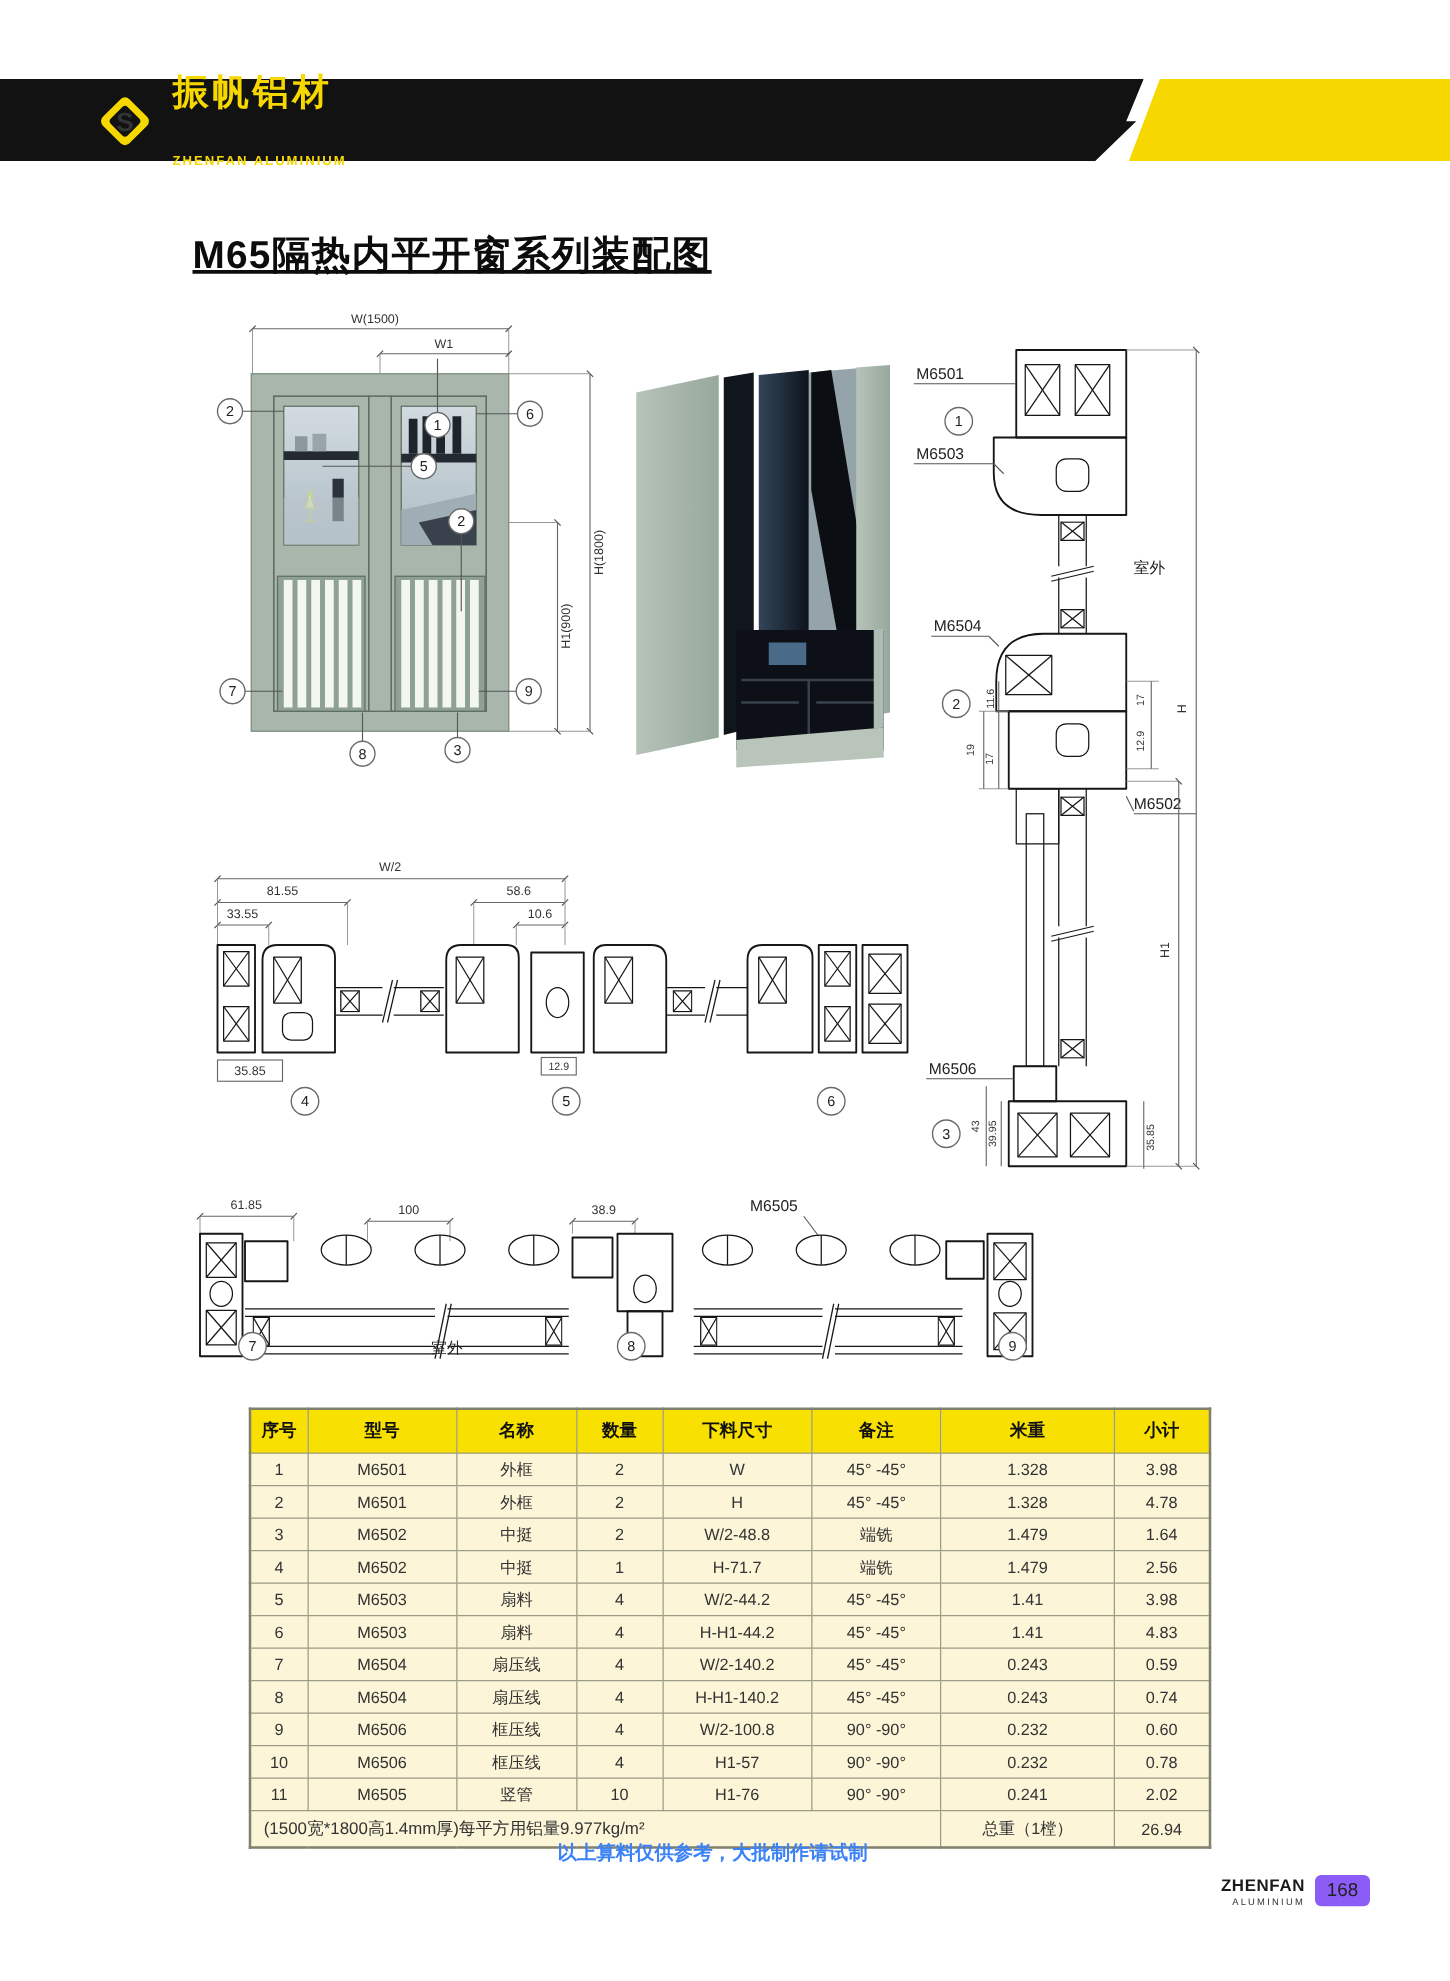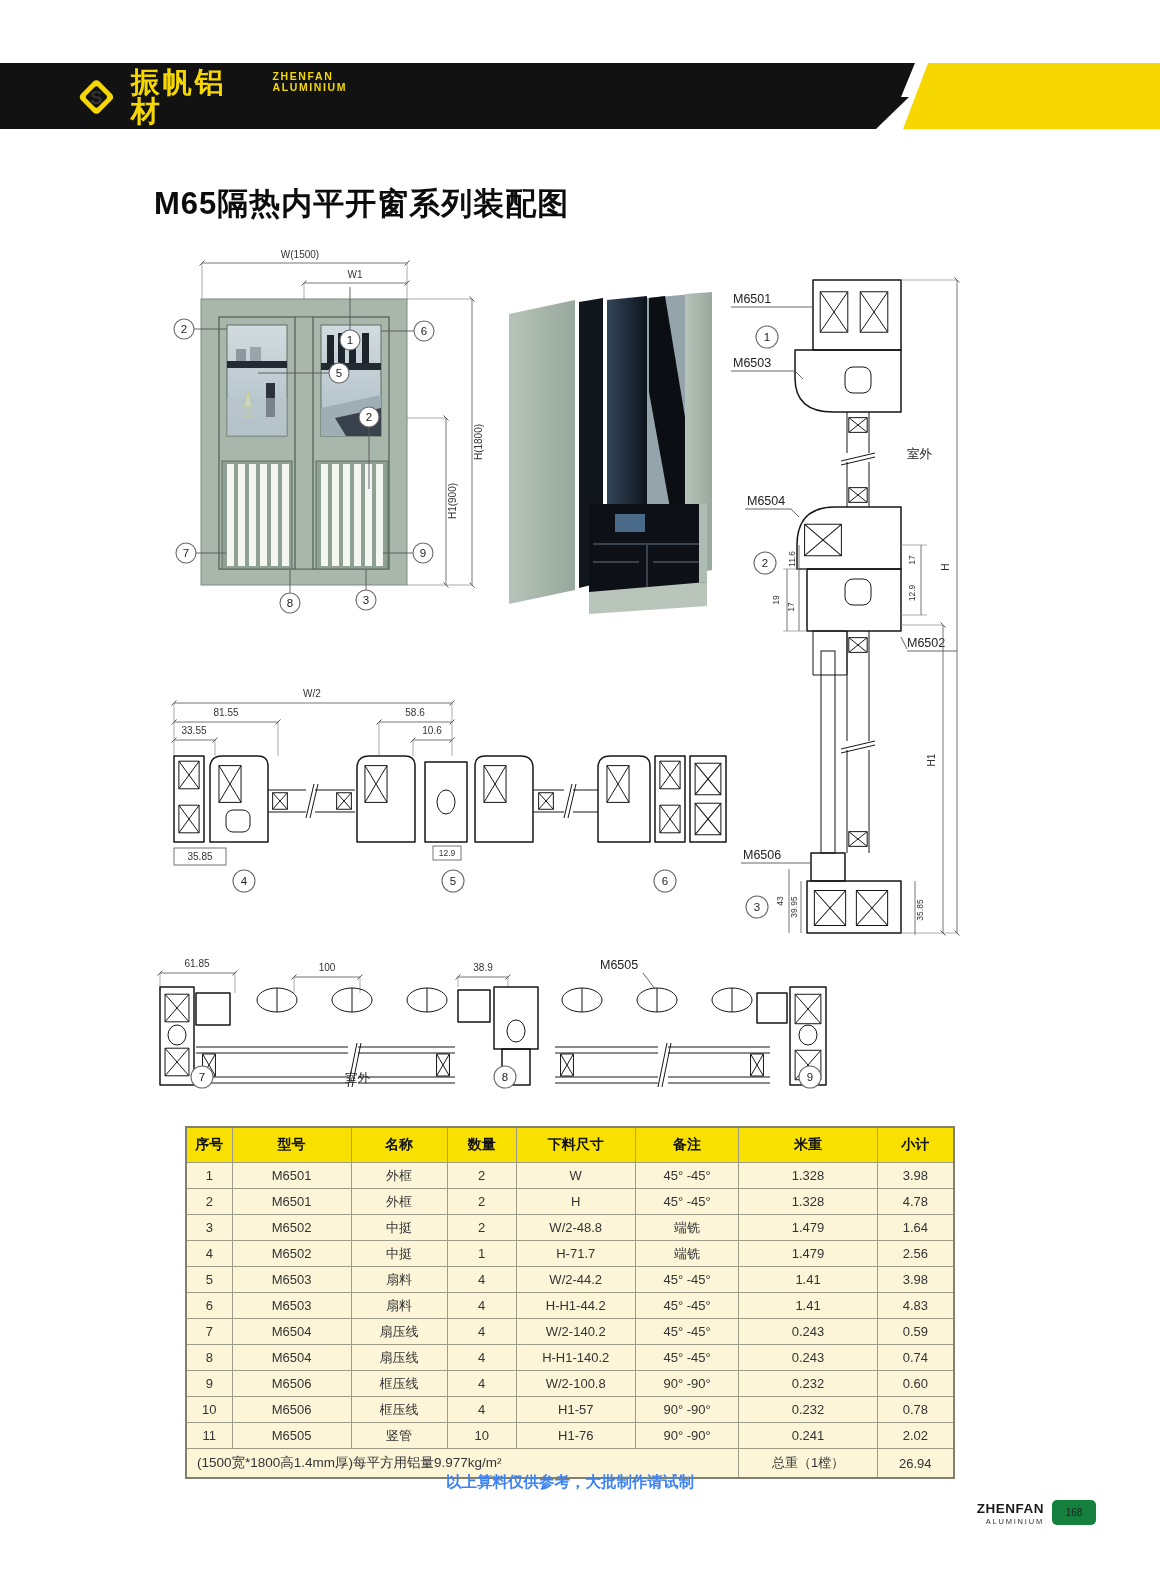--- a/index.html
+++ b/index.html
@@ -9,55 +9,55 @@
   }
   .abs{position:absolute;}
 
   
   .band{left:0;top:63px;width:1160px;height:66px;}
   .band-black{left:0;top:0;width:1160px;height:66px;background:#121212;
     clip-path:polygon(0 0,915px 0,901px 34px,909px 34px,876px 66px,0 66px);}
   .band-yellow{left:0;top:0;width:1160px;height:66px;background:#f6d800;
     clip-path:polygon(928px 0,1160px 0,1160px 66px,903px 66px);}
   .logo-wrap{left:72px;top:68px;width:320px;height:58px;display:flex;align-items:center;gap:10px;}
-  .brand-text{display:flex;line-height:1;gap:32px;}
+  .brand-text{display:flex;flex-direction:column;line-height:1;gap:32px;}
   .brand-cn{color:#f6d800;font-size:29px;font-weight:bold;letter-spacing:3px;}
   .brand-en{color:#f6d800;font-size:10.5px;font-weight:bold;letter-spacing:1.6px;margin-top:3px;}
 
   
-  .page-title{left:154px;top:183px;font-size:31px;font-weight:800;color:#0c0c0c;letter-spacing:1px;}
+  .page-title{left:154px;top:183px;font-size:31px;font-weight:800;color:#0c0c0c;letter-spacing:1px;text-decoration:underline;}
 
   
   svg text{fill:#333;}
   .dim{stroke:#666;stroke-width:0.9;fill:none;}
   .ext{stroke:#888;stroke-width:0.7;fill:none;}
   .prof{stroke:#161616;stroke-width:1.5;fill:none;stroke-linejoin:round;}
   .prof2{stroke:#161616;stroke-width:1;fill:none;}
   .lead{stroke:#555;stroke-width:0.9;fill:none;}
   .callout{fill:#ffffff;stroke:#6a6a6a;stroke-width:1.1;}
   .dimtxt{font-size:10px;}
   .dimtxt-s{font-size:8.5px;}
   .lbltxt{font-size:12.5px;fill:#222;}
   .callnum{font-size:11.5px;fill:#222;}
 
   
-  .spec-table{left:185px;top:1126px;width:770px;border-collapse:collapse;table-layout:fixed;}
+  .spec-table{left:199px;top:1126px;width:770px;border-collapse:collapse;table-layout:fixed;}
   .spec-table th{background:#f8e100;color:#111;font-size:14px;font-weight:bold;height:34px;}
   .spec-table td{background:#fcf5d8;color:#333;font-size:13px;text-align:center;height:25px;}
   .spec-table th,.spec-table td{border:1px solid #9b9b86;padding:0 4px;}
   .spec-table{border:2px solid #80806c;}
   .spec-table .tfoot-note{text-align:left;padding-left:10px;font-size:13.5px;height:28px;}
   .note{left:185px;top:1472px;width:770px;text-align:center;font-size:15.5px;font-weight:bold;color:#3b82f6;}
 
   
   .foot-brand{left:962px;top:1502px;width:82px;text-align:right;line-height:1;}
   .foot-brand .fb1{font-size:13.5px;font-weight:900;color:#1a1a1a;letter-spacing:0.5px;}
   .foot-brand .fb2{font-size:7.5px;font-weight:normal;color:#333;letter-spacing:1.8px;margin-top:2px;}
-  .page-num{left:1052px;top:1500px;width:44px;height:25px;background:#15803d;border-radius:5px;
-    display:flex;align-items:center;justify-content:center;font-size:10px;color:#222;}
+  .page-num{left:1052px;top:1500px;width:44px;height:25px;background:#8b5cf6;border-radius:5px;
+    display:flex;align-items:center;justify-content:center;font-size:15px;color:#222;}
 </style>
 </head>
 <body>
 
 <div class="abs band">
   <div class="abs band-black"></div>
   <div class="abs band-yellow"></div>
 </div>
 
 <div class="abs logo-wrap">

